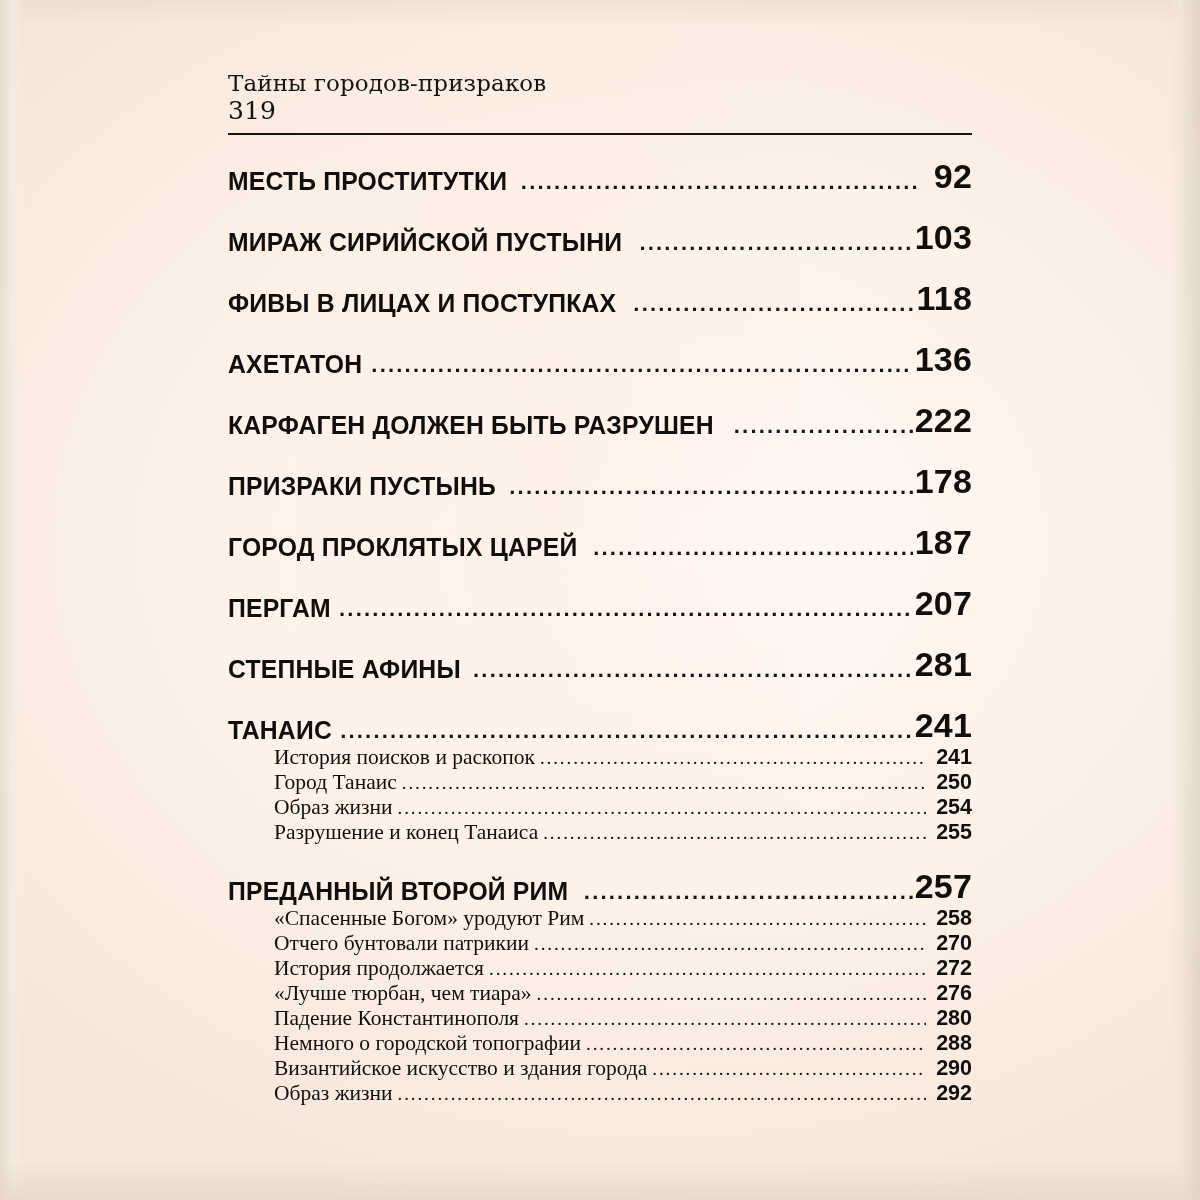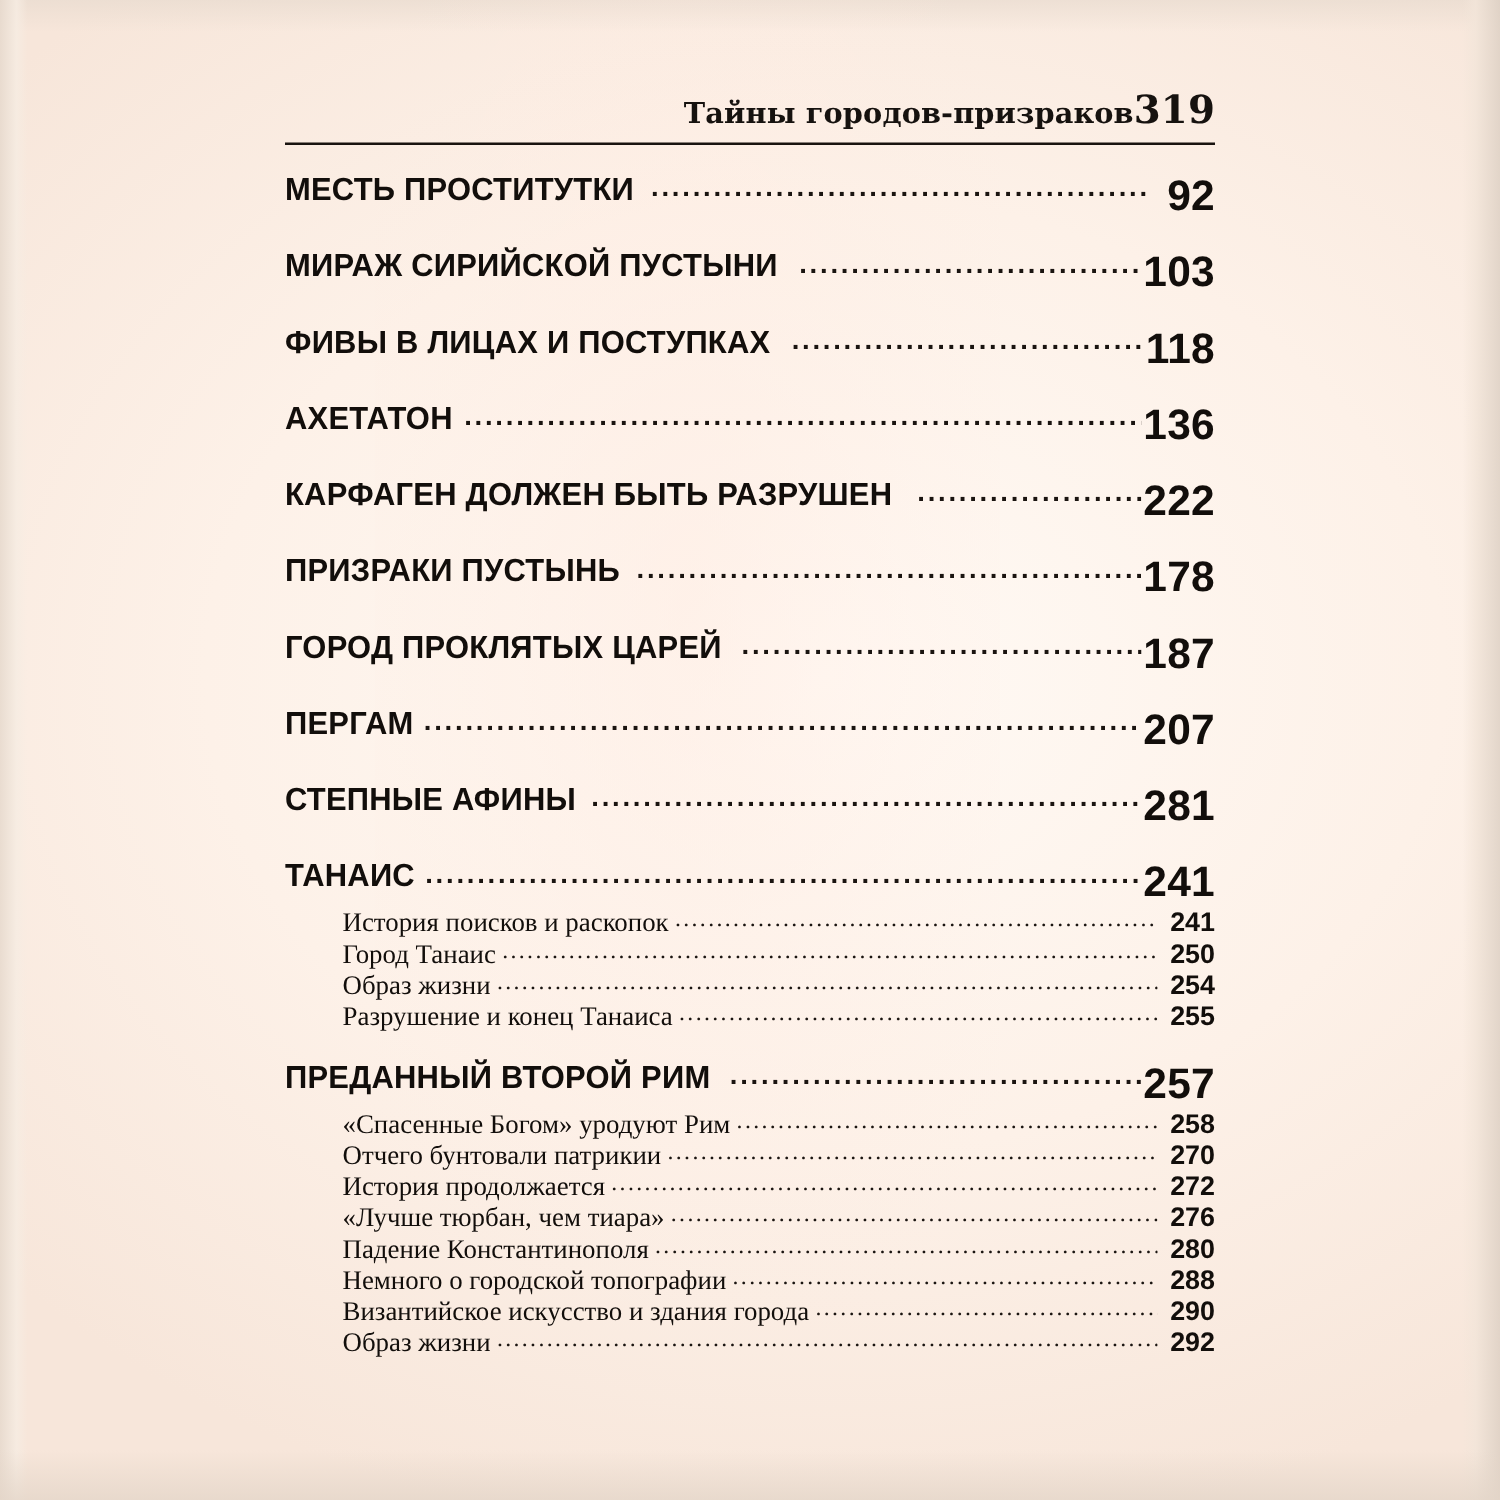--- a/index.html
+++ b/index.html
@@ -66,40 +66,41 @@
     position: absolute;
     left: 228px;
     top: 70px;
     width: 752px;
   }
 
   
   .running-head {
     display: flex;
     align-items: baseline;
-    justify-content: flex-end;
+    justify-content: space-between;
     font-family: "DejaVu Serif", serif;
-    font-weight: bold;
+    font-weight: normal;
     font-size: 23px;
     color: #16120f;
     letter-spacing: .1px;
     padding-bottom: 8px;
     border-bottom: 2.2px solid #19130f;
     width: 744px;
+    flex-direction: column;
   }
   .running-head .rh-title { white-space: nowrap; }
-  .running-head .rh-page { font-size: 31px; }
+  .running-head .rh-page { font-size: 25px; }
 
   .toc {
     margin-top: 22px;
   }
 
   .toc-row {
     display: flex;
-    align-items: flex-start;
+    align-items: flex-end;
     width: 744px;
     white-space: nowrap;
   }
 
   .toc-row .label {
     color: #120e0b;
   }
   .toc-row .leader {
     flex: 1 1 auto;
     overflow: hidden;

